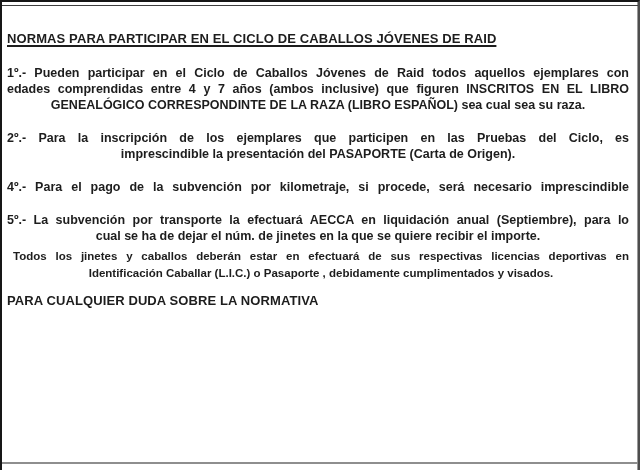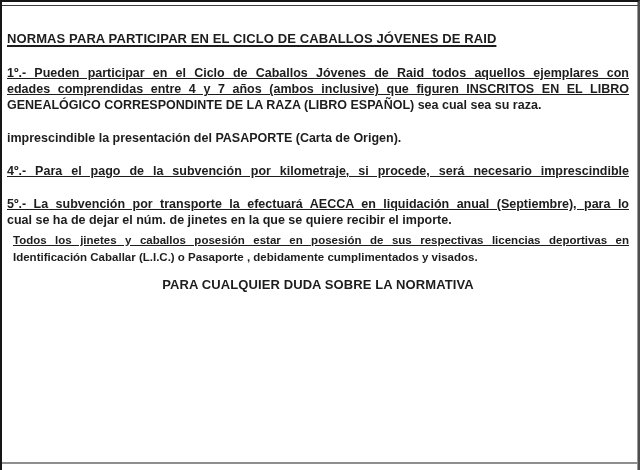--- a/index.html
+++ b/index.html
@@ -52,67 +52,66 @@
   }
   .para {
     margin: 0 0 17px 0;
     font-size: 12.5px;
     line-height: 16px;
   }
   .para:last-child {
     margin-bottom: 4px;
   }
   .line {
-    text-align: left;
+    text-align: center;
     overflow: hidden;
   }
   .line.stretch {
     text-align: justify;
     text-align-last: justify;
-    text-decoration: underline;
   }
   .note {
     margin: 0 0 10px 6px;
     font-size: 11.5px;
     line-height: 17px;
   }
   .footer {
     font-size: 13px;
     line-height: 17px;
-    text-align: center;
     letter-spacing: 0.1px;
   }
 </style>
 </head>
 <body>
 
 <div class="page">
   <div class="content">
     <h1 class="title">NORMAS PARA PARTICIPAR EN EL CICLO DE CABALLOS JÓVENES DE RAID</h1>
 
     <div id="rules">
         <div class="para">
           <div class="line stretch">1º.- Pueden participar en el Ciclo de Caballos Jóvenes de Raid todos aquellos ejemplares con</div>
           <div class="line stretch">edades comprendidas entre 4 y 7 años (ambos inclusive) que figuren INSCRITOS EN EL LIBRO</div>
           <div class="line">GENEALÓGICO CORRESPONDINTE DE LA RAZA (LIBRO ESPAÑOL) sea cual sea su raza.</div>
         </div>
         <div class="para">
+          <div class="line stretch">2º.- Para la inscripción de los ejemplares que participen en las Pruebas del Ciclo, es</div>
           <div class="line">imprescindible la presentación del PASAPORTE (Carta de Origen).</div>
         </div>
         <div class="para">
           <div class="line stretch">4º.- Para el pago de la subvención por kilometraje, si procede, será necesario imprescindible</div>
         </div>
         <div class="para">
           <div class="line stretch">5º.- La subvención por transporte la efectuará AECCA en liquidación anual (Septiembre), para lo</div>
           <div class="line">cual se ha de dejar el núm. de jinetes en la que se quiere recibir el importe.</div>
         </div>
       </div>
 
     <div class="note" id="note">
-        <div class="line stretch">Todos los jinetes y caballos posesión estar en posesión de sus respectivas licencias deportivas en</div>
+        <div class="line stretch">Todos los jinetes y caballos deberán estar en efectuará de sus respectivas licencias deportivas en</div>
         <div class="line">Identificación Caballar (L.I.C.) o Pasaporte , debidamente cumplimentados y visados.</div>
       </div>
 
     <div class="footer">
       <div class="footer-line">PARA CUALQUIER DUDA SOBRE LA NORMATIVA</div>
     </div>
   </div>
 </div>
 
 </body></html>

